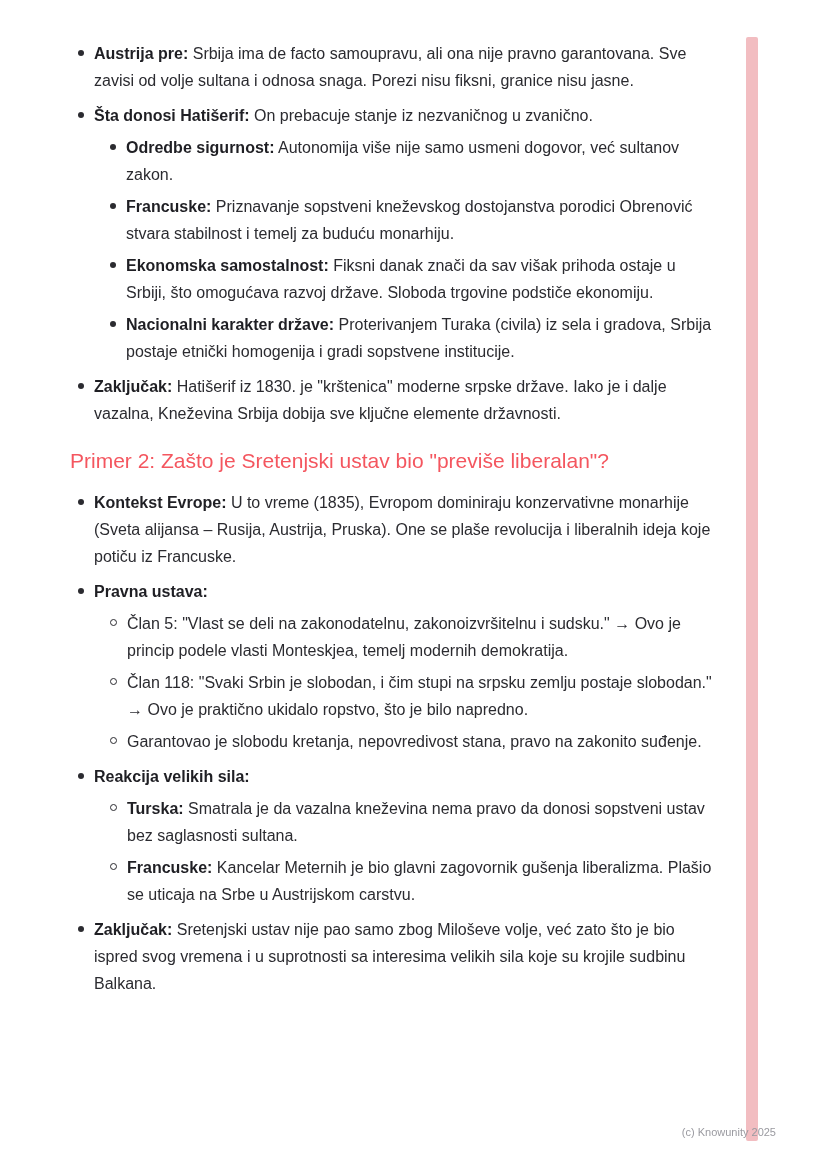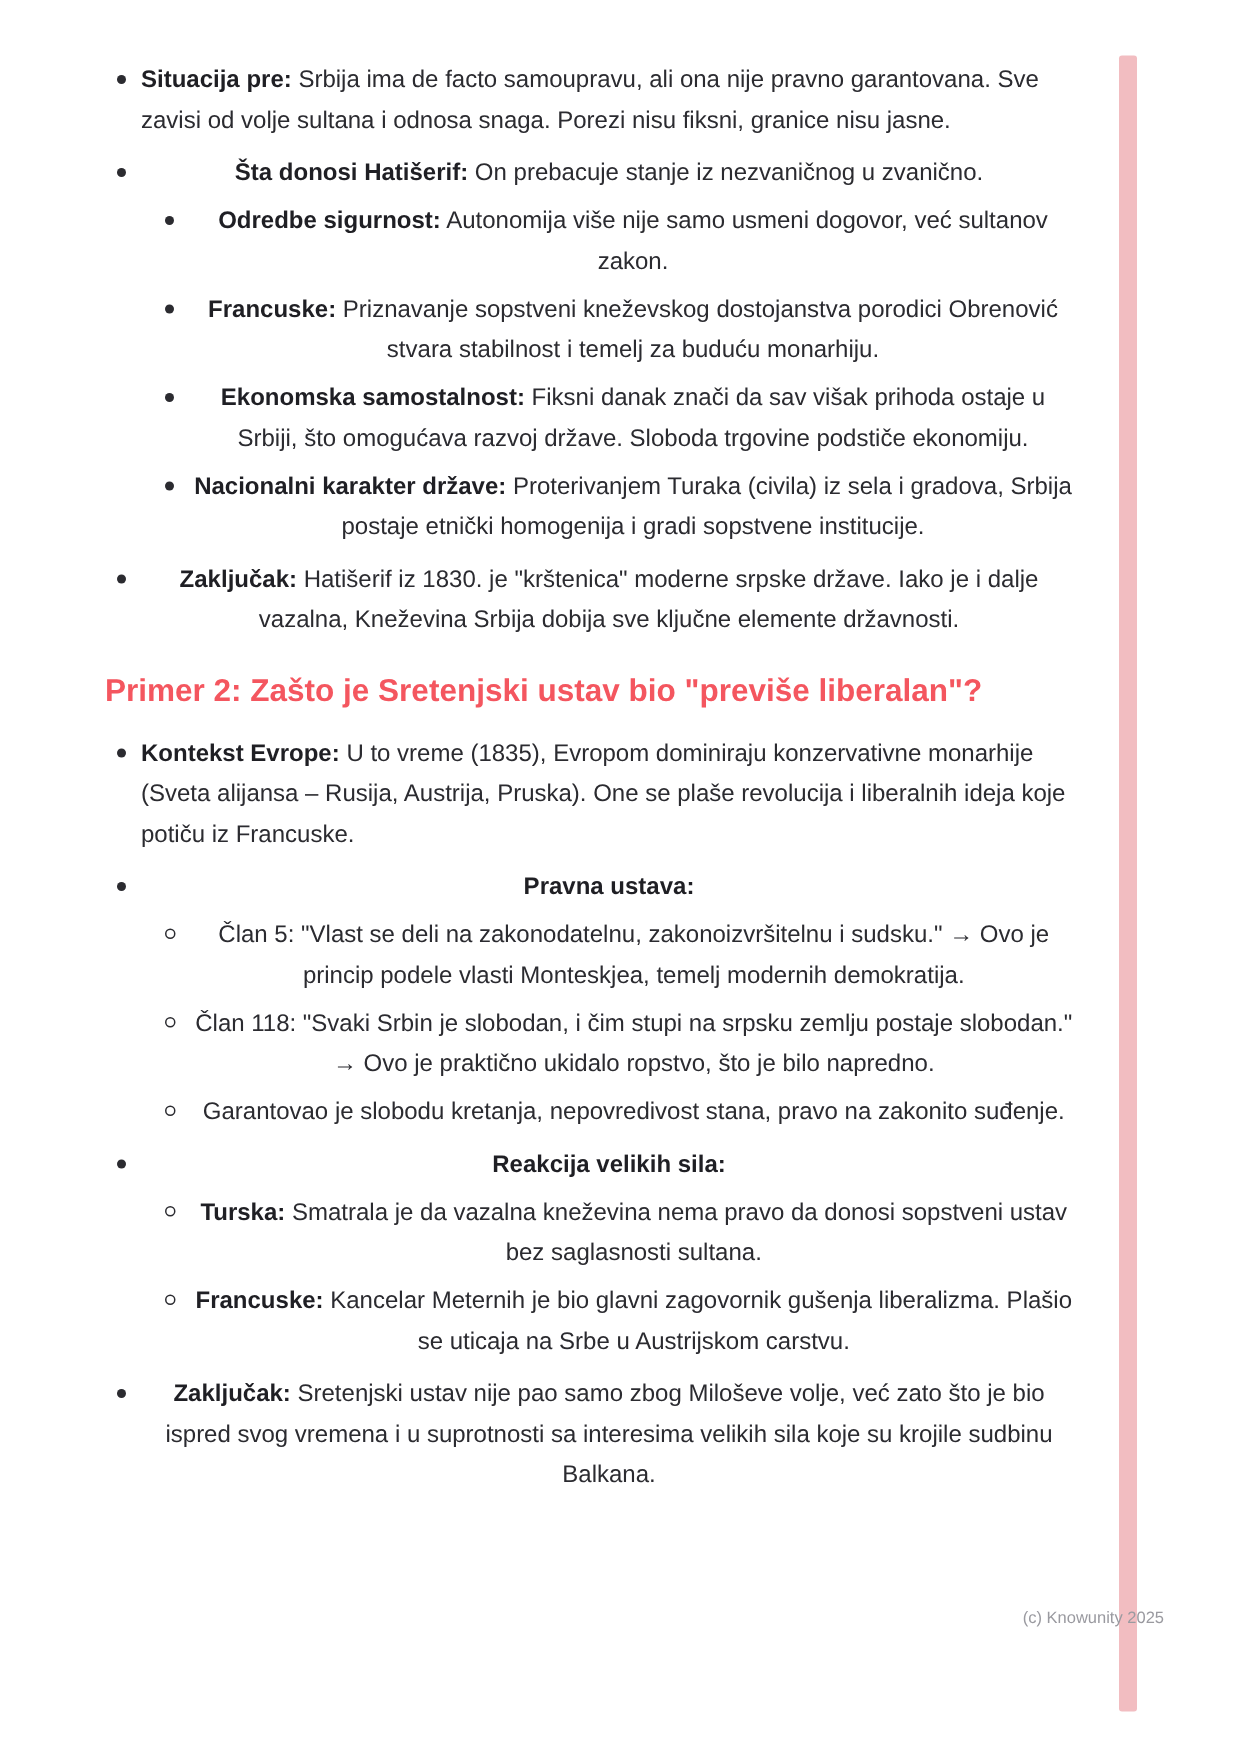--- a/index.html
+++ b/index.html
@@ -29,21 +29,21 @@
     position: absolute;
     left: 70px;
     top: 40px;
     width: 648px;
     color: var(--text, #2b2b30);
     font-size: 16px;
     line-height: 27px;
     z-index: 2;
   }
   .li { display: flex; align-items: flex-start; }
-  .block > .li + .li { margin-top: 8px; text-align: center; }
+  .block > .li + .li { margin-top: 8px; }
   .sublist { margin-left: 8px; margin-top: 5px; }
   .sublist .li + .li { margin-top: 5px; }
   .marker {
     flex: 0 0 auto;
     margin: 10px 10px 0 8px;
     width: 6px;
     height: 6px;
     border-radius: 50%;
   }
   .marker.disc { background: currentColor; }
@@ -53,44 +53,44 @@
     border: 1.5px solid currentColor;
     background: transparent;
     margin-top: 9px;
   }
   .li-body { flex: 1 1 auto; min-width: 0; }
   strong.lead { font-weight: bold; color: #1f1f24; }
   .section-heading {
     margin: 20px 0 14px 0;
     font-size: 21px;
     line-height: 28px;
-    font-weight: bold;
+    font-weight: normal;
     color: var(--accent, #f4565f);
   }
   .footer {
     position: absolute;
-    top: 1073px;
+    top: 1126px;
     right: 52px;
     font-size: 11px;
     line-height: 13px;
     color: var(--muted, #9a9aa0);
     z-index: 3;
   }
 </style>
 </head>
 <body>
 
 <div class="page">
   <div class="stripe"></div>
   <main class="content" id="blocks">
       <div class="block">
         <div class="li">
           <span class="marker disc"></span>
           <div class="li-body">
-            <div class="li-text"><strong class="lead">Situacija pre:</strong> <span class="rest">Srbija ima de facto samoupravu, ali ona nije pravno garantovana. Sve zavisi od volje sultana i odnosa snaga. Porezi nisu fiksni, granice nisu jasne.</span></div>
+            <div class="li-text"><strong class="lead">Austrija pre:</strong> <span class="rest">Srbija ima de facto samoupravu, ali ona nije pravno garantovana. Sve zavisi od volje sultana i odnosa snaga. Porezi nisu fiksni, granice nisu jasne.</span></div>
           </div>
         </div>
         <div class="li">
           <span class="marker disc"></span>
           <div class="li-body">
             <div class="li-text"><strong class="lead">Šta donosi Hatišerif:</strong> <span class="rest">On prebacuje stanje iz nezvaničnog u zvanično.</span></div>
             <div class="sublist">
               <div class="li">
                 <span class="marker disc"></span>
                 <div class="li-body">

